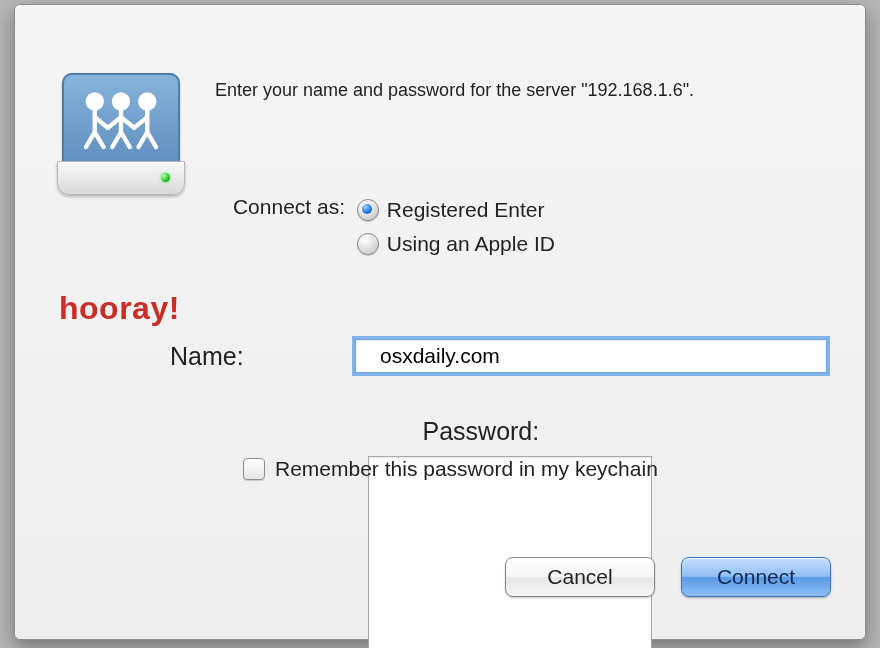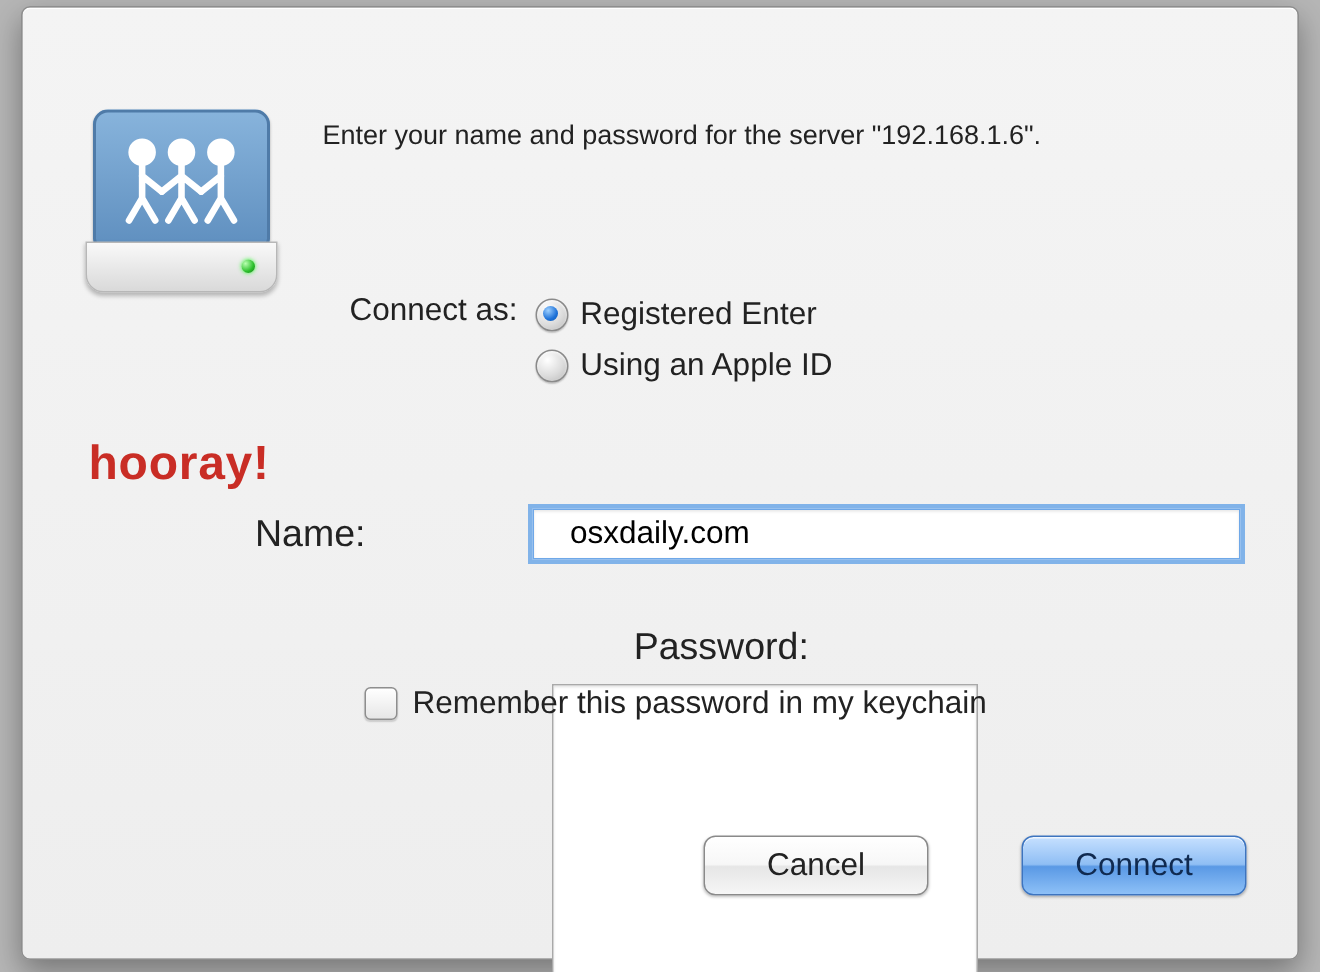--- a/index.html
+++ b/index.html
@@ -193,21 +193,20 @@
   .aqua-btn {
     min-width: 150px;
     height: 40px;
     border-radius: 8px;
     border: 1px solid #8a8a8a;
     font-size: 21px;
     font-family: inherit;
     cursor: default;
     padding: 0 22px;
     position: relative;
-    margin-left: 36px;
   }
   .aqua-btn.normal {
     background: linear-gradient(#ffffff 0%, #f7f7f7 48%, #e6e6e6 52%, #f6f6f6 100%);
     color: #222;
     box-shadow: 0 1px 2px rgba(0,0,0,.25);
   }
   .aqua-btn.default {
     background: linear-gradient(#c6e0ff 0%, #8fbef4 48%, #5a99e5 52%, #8dc0f7 100%);
     border-color: #3d74bf;
     color: #102a50;

